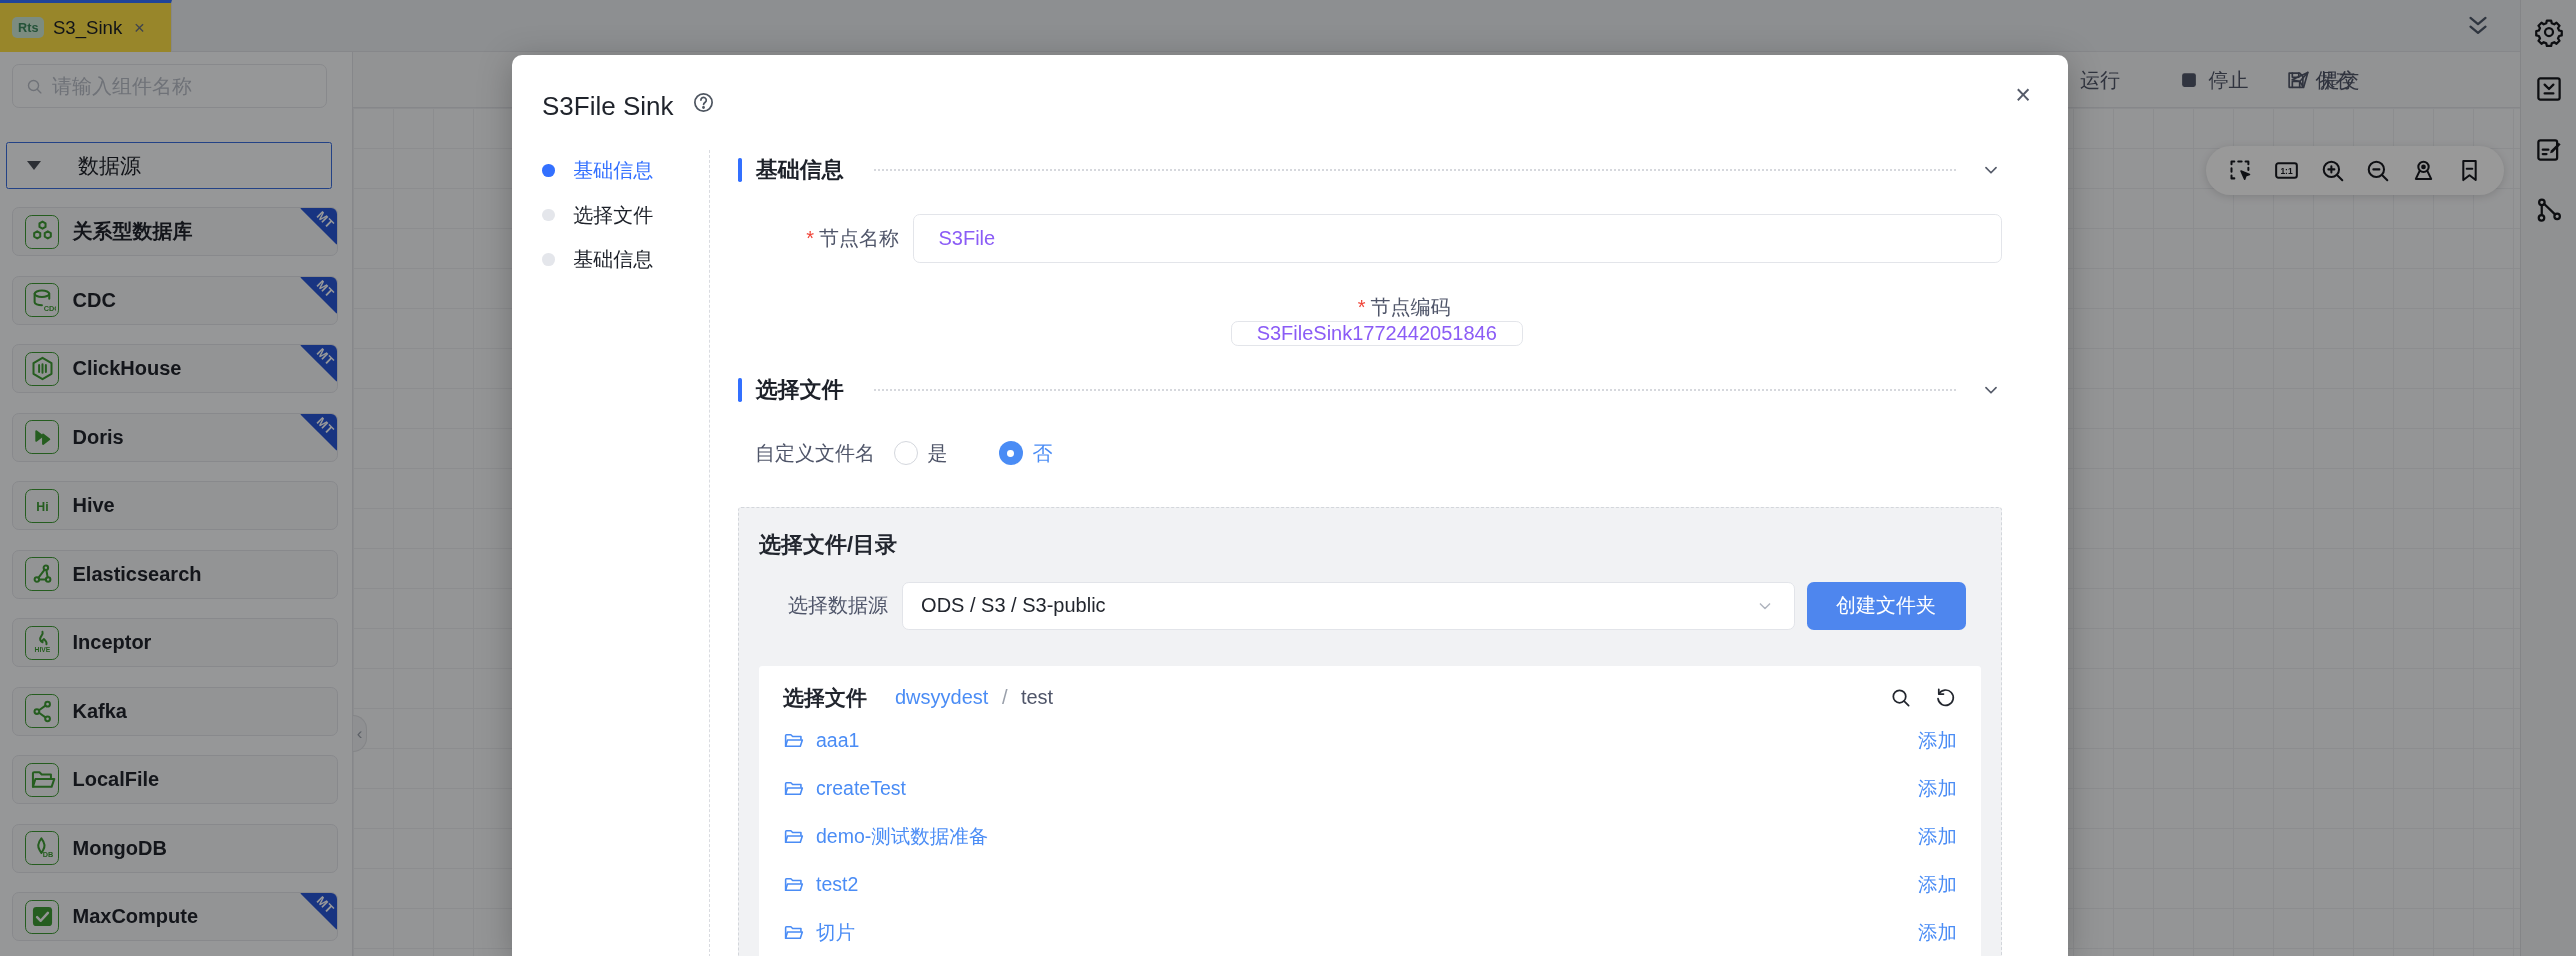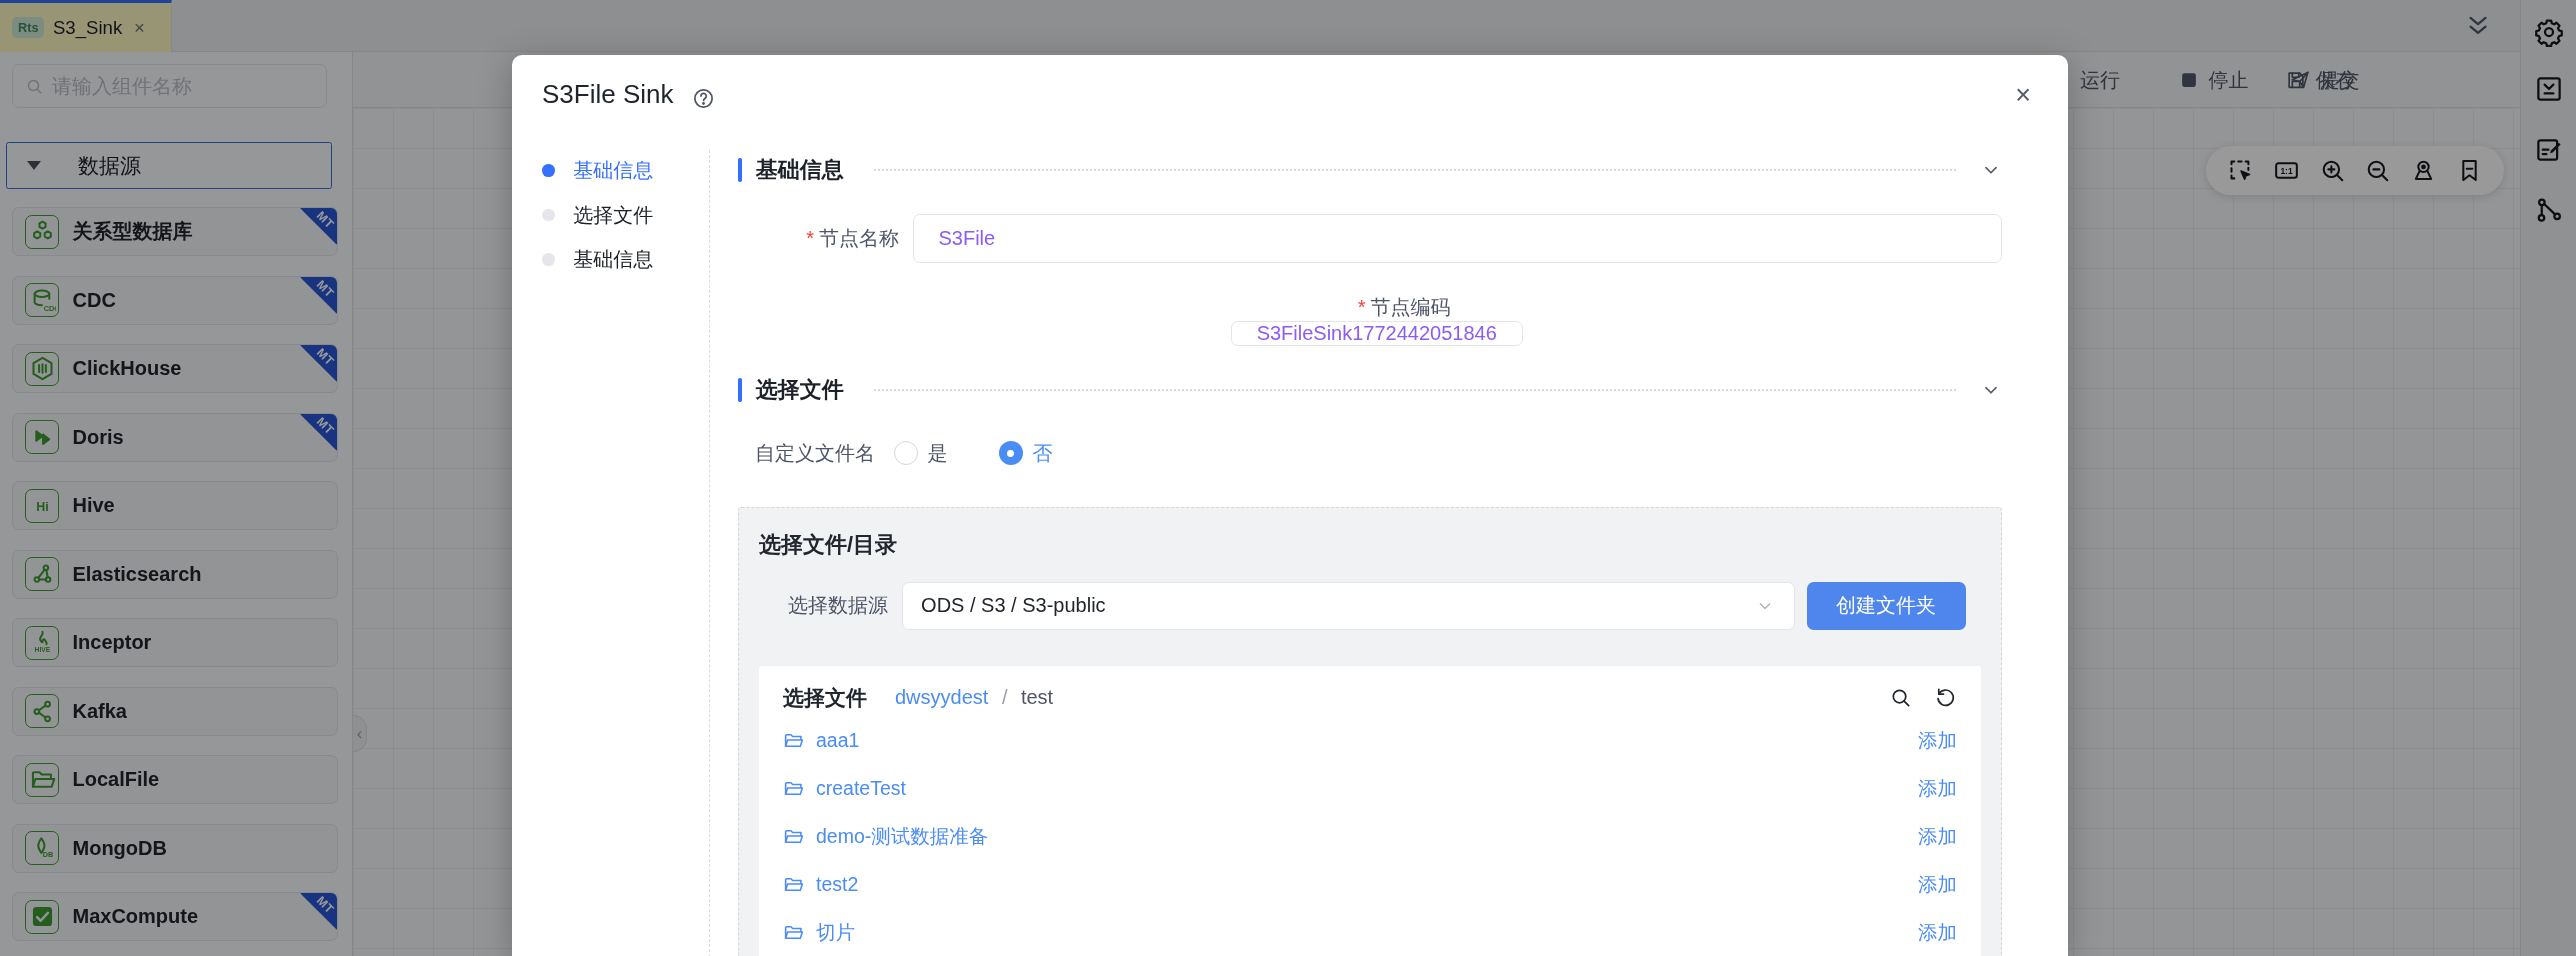--- a/index.html
+++ b/index.html
@@ -2,21 +2,21 @@
 <html style="font-size:13.5px"><head>
 <meta charset="utf-8">
 <style>
   * { margin:0; padding:0; box-sizing:border-box; }
   html,body { width:2576px; height:956px; }
   body { font-family:"Liberation Sans","DejaVu Sans",sans-serif; overflow:hidden; background:#f2f3f5; }
   .screen { position:relative; width:2576px; height:956px; overflow:hidden; background:#f2f3f5; }
 
   
   .tabbar { position:absolute; left:0; top:0; width:2576px; height:52px; background:#eceef2; border-bottom:0.8px solid #dfe1e6; }
-  .tab { position:absolute; left:0; top:0; width:172px; height:52px; background:#fef9c3; border-top:3.4px solid #3370ff; border-right:0.8px solid #dfe1e6; display:flex; align-items:center; padding:0 12px; gap:8.5px; }
+  .tab { position:absolute; left:0; top:0; width:172px; height:52px; background:#fde047; border-top:3.4px solid #3370ff; border-right:0.8px solid #dfe1e6; display:flex; align-items:center; padding:0 12px; gap:8.5px; }
   .tab-badge { background:#cfe9d6; color:#3e8a5f; font-size:12.7px; font-weight:bold; padding:3.4px 6px; border-radius:5px; }
   .tab-title { font-size:18.6px; color:#1d2129; }
   .tab-close { font-size:18.6px; color:#6b7280; margin-left:3.4px; cursor:pointer; }
   .dbl-chevron { position:absolute; left:2463px; top:11px; width:30px; height:30px; color:#4e5969; }
 
   
   .toolbar { position:absolute; left:353px; top:52px; width:2168px; height:56px; background:#f4f5f7; border-bottom:0.8px solid #e0e2e6; }
   .tool-item { position:absolute; top:0; height:56px; display:flex; align-items:center; gap:8.5px; color:#515769; font-size:20px; cursor:pointer; }
   .tool-item .ticon { width:22px; height:22px; display:inline-block; }
 
@@ -47,21 +47,21 @@
 
   
   .right-rail { position:absolute; left:2520px; top:0; width:56px; height:956px; background:#f1f2f4; border-left:0.8px solid #dcdee2; z-index:6; }
   .rail-icon { position:absolute; left:12.7px; width:30px; height:30px; color:#16181d; cursor:pointer; }
 
   
   .overlay { position:absolute; inset:0; background:rgba(0,0,0,0.4); z-index:50; }
 
   
   .modal { position:absolute; left:512px; top:55px; width:1556px; height:902px; background:#fff; border-radius:10px 10px 0 0; box-shadow:0 6.8px 34px rgba(0,0,0,.25); z-index:100; overflow:hidden; }
-  .m-title-row { position:absolute; left:30px; top:24px; display:flex; align-items:flex-end; gap:18px; }
+  .m-title-row { position:absolute; left:30px; top:36px; display:flex; align-items:flex-start; gap:18px; }
   .m-title { font-size:26px; color:#1f232b; font-weight:500; }
   .m-help { width:23px; height:23px; color:#4e5560; }
   .m-close { position:absolute; right:37px; top:27px; font-size:27px; color:#555b69; cursor:pointer; line-height:1; }
   .m-nav { position:absolute; left:0; top:103px; width:197px; }
   .m-nav-item { display:flex; align-items:center; gap:18.6px; padding-left:30px; height:25px; margin-bottom:19.5px; cursor:pointer; }
   .m-nav-dot { width:12.7px; height:12.7px; border-radius:50%; background:#e4e6eb; flex:none; }
   .m-nav-label { font-size:20px; color:#1d2129; }
   .m-nav-item.active .m-nav-dot { background:#3370ff; }
   .m-nav-item.active .m-nav-label { color:#3370ff; }
   .m-divider { position:absolute; left:197px; top:95px; bottom:0; border-left:1.7px dashed #d9dbe0; }

